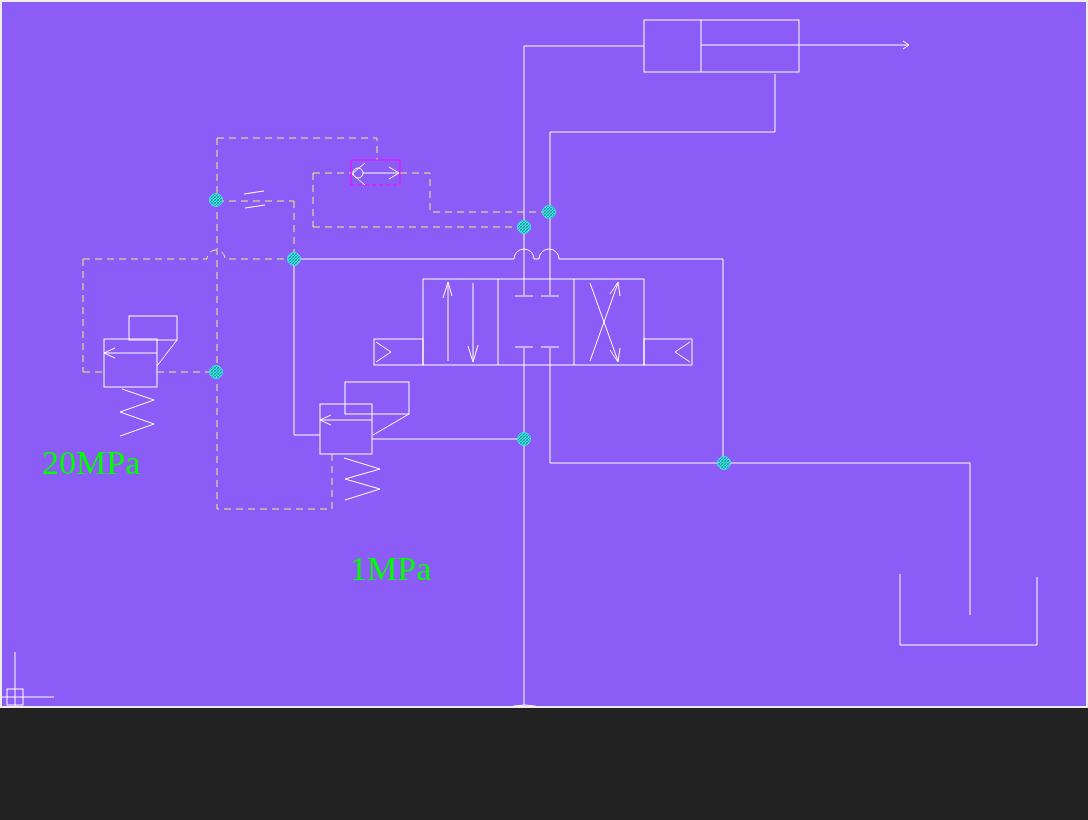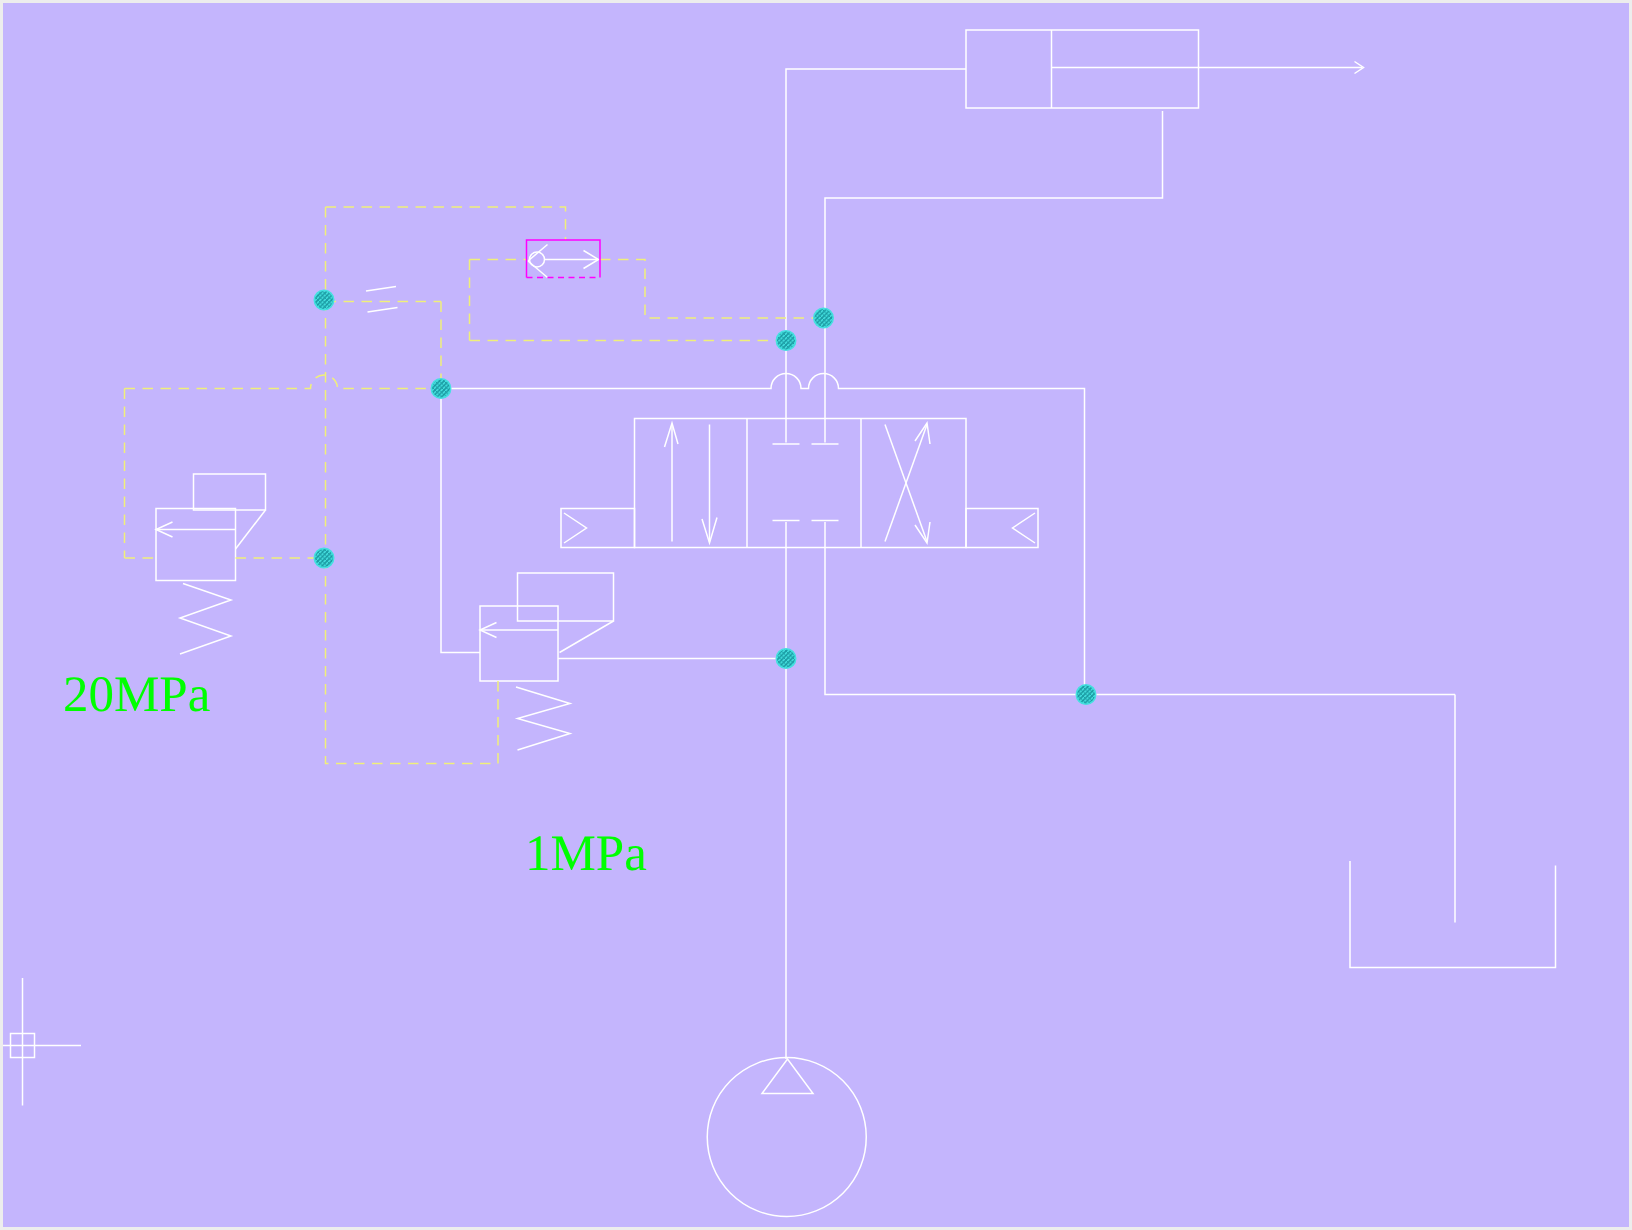--- a/index.html
+++ b/index.html
@@ -1,20 +1,20 @@
 <!DOCTYPE html>
 <html><head>
 <meta charset="utf-8">
 <style>
   html,body{margin:0;padding:0;background:#222;}
   .screen{
     position:relative;
-    width:1088px;height:820px;
+    width:1088px;height:708px;
     box-sizing:border-box;
-    background:#c4b5fd;
+    background:#8b5cf6;
     border:2px solid #ededed;
     overflow:hidden;
     font-family:"Liberation Sans", sans-serif;
   }
   svg{display:block;}
   .wires *{fill:none;stroke-width:1;}
   .pilot *{fill:none;stroke-width:1;stroke-dasharray:7 5;}
   .sel-solid{fill:none;stroke-width:1;}
   .sel-dash{fill:none;stroke-width:1;stroke-dasharray:4 3;}
   .grip{stroke-width:1;}

